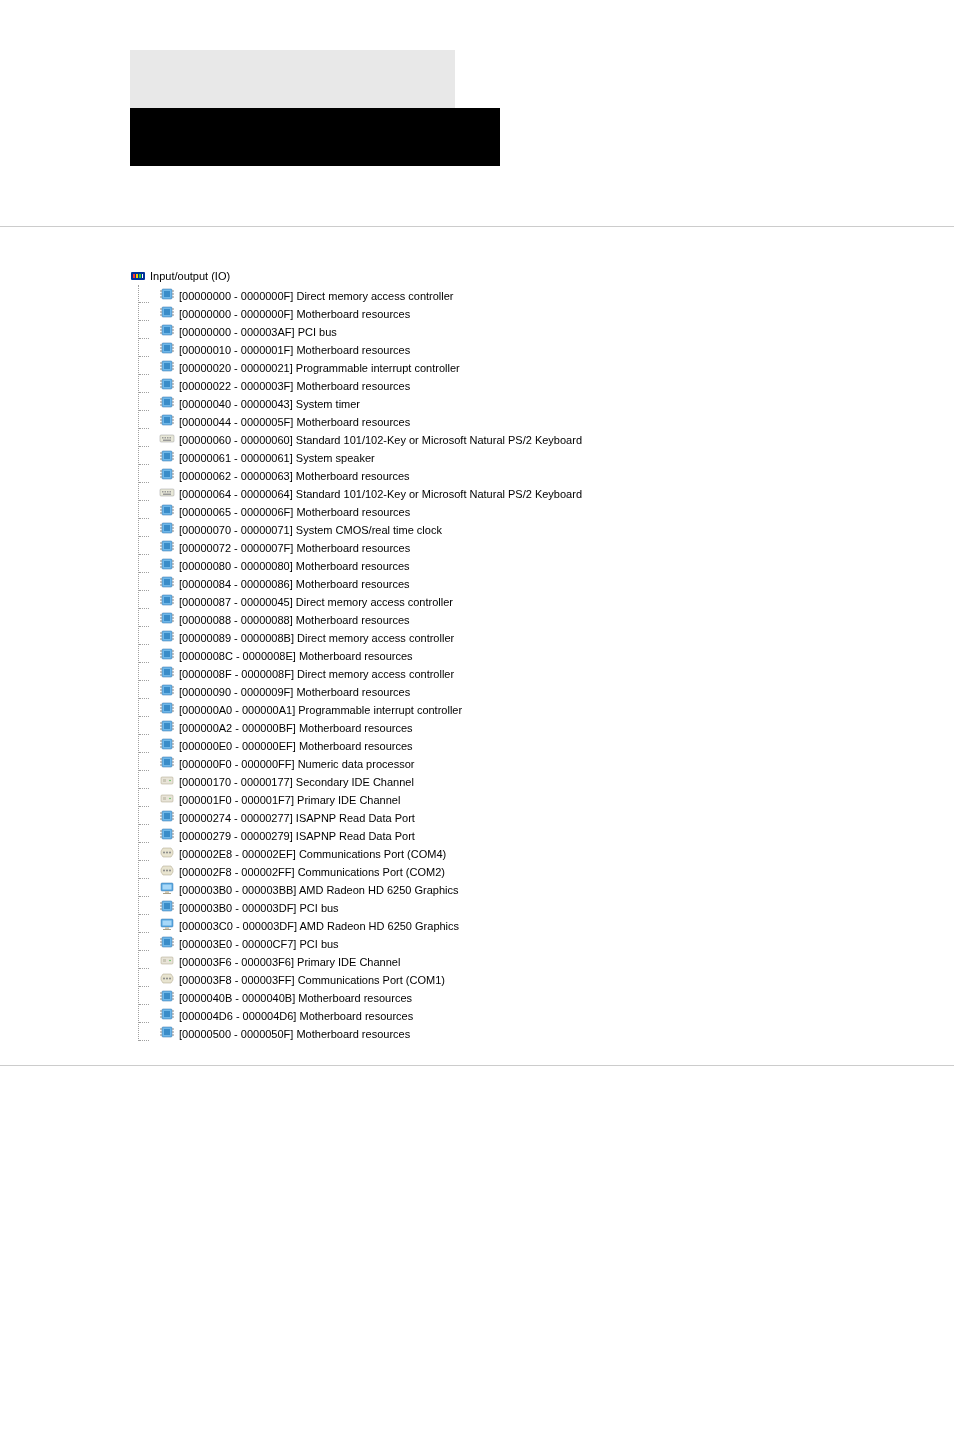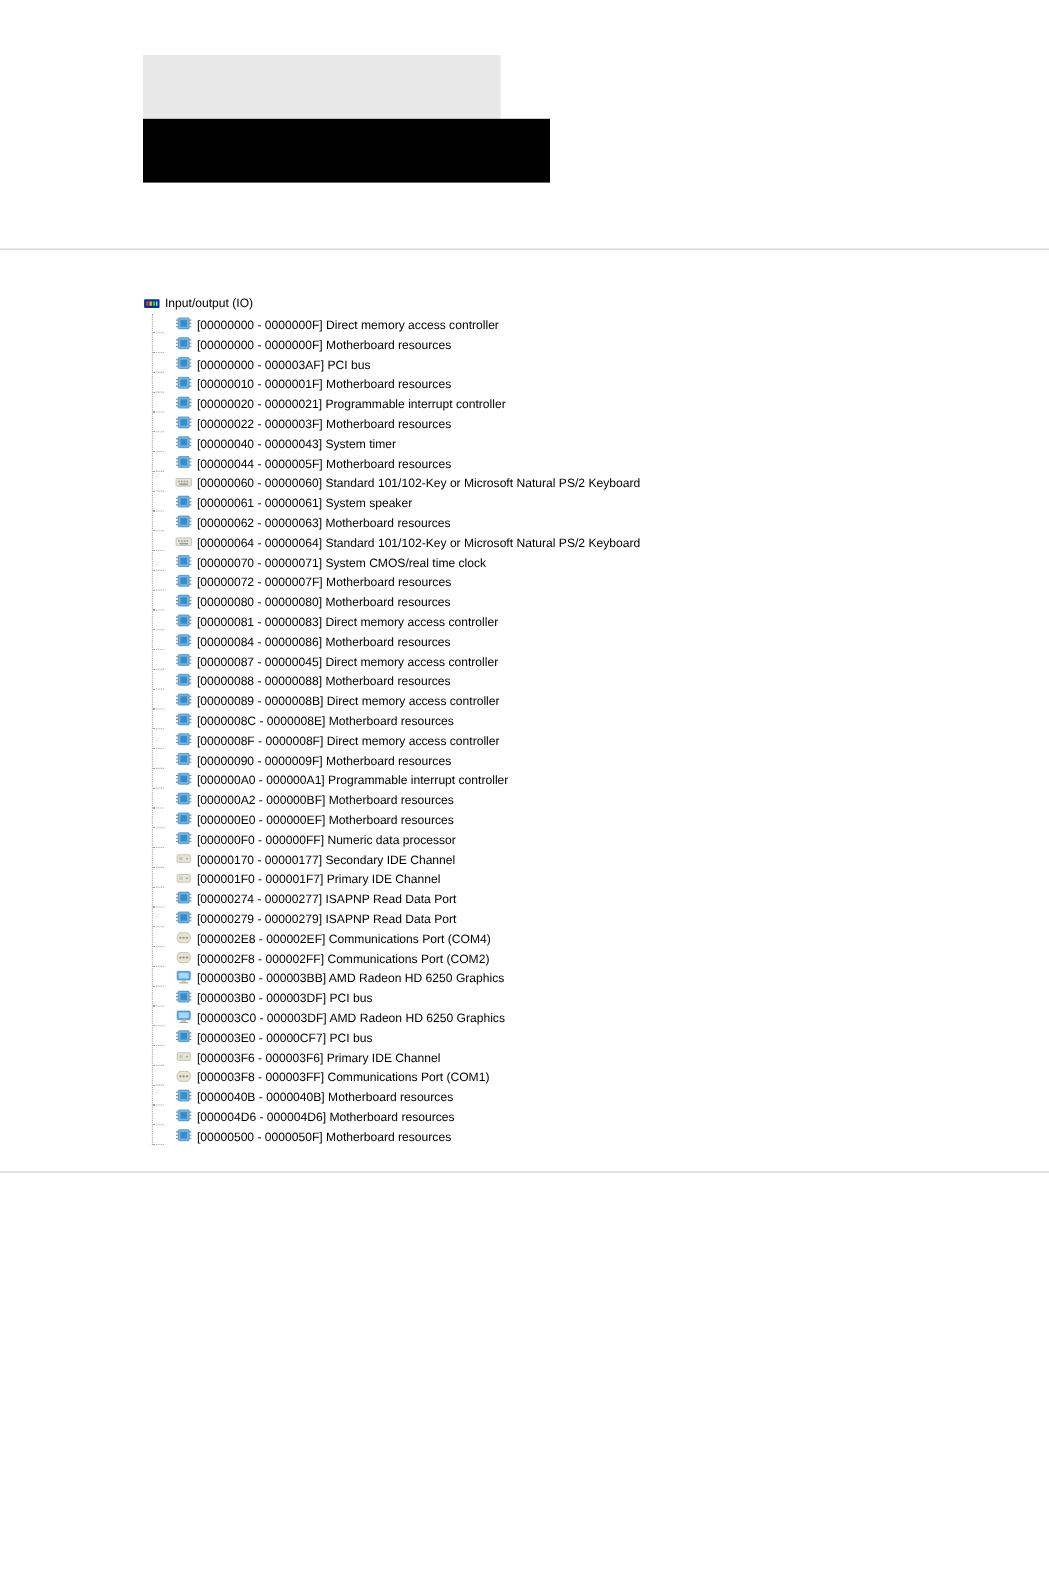--- a/index.html
+++ b/index.html
@@ -299,20 +299,36 @@
             <rect x="3" y="3" width="10" height="10" rx="1" fill="#6fb7e8" stroke="#2a6ea8" stroke-width="0.5"></rect>
             <rect x="5" y="5" width="6" height="6" fill="#3a8cc8"></rect>
             <line x1="1" y1="5" x2="3" y2="5" stroke="#888" stroke-width="1"></line>
             <line x1="1" y1="8" x2="3" y2="8" stroke="#888" stroke-width="1"></line>
             <line x1="1" y1="11" x2="3" y2="11" stroke="#888" stroke-width="1"></line>
             <line x1="13" y1="5" x2="15" y2="5" stroke="#888" stroke-width="1"></line>
             <line x1="13" y1="8" x2="15" y2="8" stroke="#888" stroke-width="1"></line>
             <line x1="13" y1="11" x2="15" y2="11" stroke="#888" stroke-width="1"></line>
           </svg>
         </span>
+        <span><span class="range">[00000065 - 0000006F]</span>  <span>Motherboard resources</span></span>
+      </div>
+      <div class="tree-item">
+        <span class="tree-connector"></span>
+        <span class="icon">
+          <svg width="16" height="16" viewBox="0 0 16 16">
+            <rect x="3" y="3" width="10" height="10" rx="1" fill="#6fb7e8" stroke="#2a6ea8" stroke-width="0.5"></rect>
+            <rect x="5" y="5" width="6" height="6" fill="#3a8cc8"></rect>
+            <line x1="1" y1="5" x2="3" y2="5" stroke="#888" stroke-width="1"></line>
+            <line x1="1" y1="8" x2="3" y2="8" stroke="#888" stroke-width="1"></line>
+            <line x1="1" y1="11" x2="3" y2="11" stroke="#888" stroke-width="1"></line>
+            <line x1="13" y1="5" x2="15" y2="5" stroke="#888" stroke-width="1"></line>
+            <line x1="13" y1="8" x2="15" y2="8" stroke="#888" stroke-width="1"></line>
+            <line x1="13" y1="11" x2="15" y2="11" stroke="#888" stroke-width="1"></line>
+          </svg>
+        </span>
         <span><span class="range">[00000070 - 00000071]</span>  <span>System CMOS/real time clock</span></span>
       </div>
       <div class="tree-item">
         <span class="tree-connector"></span>
         <span class="icon">
           <svg width="16" height="16" viewBox="0 0 16 16">
             <rect x="3" y="3" width="10" height="10" rx="1" fill="#6fb7e8" stroke="#2a6ea8" stroke-width="0.5"></rect>
             <rect x="5" y="5" width="6" height="6" fill="#3a8cc8"></rect>
             <line x1="1" y1="5" x2="3" y2="5" stroke="#888" stroke-width="1"></line>
             <line x1="1" y1="8" x2="3" y2="8" stroke="#888" stroke-width="1"></line>
@@ -332,36 +348,20 @@
             <rect x="5" y="5" width="6" height="6" fill="#3a8cc8"></rect>
             <line x1="1" y1="5" x2="3" y2="5" stroke="#888" stroke-width="1"></line>
             <line x1="1" y1="8" x2="3" y2="8" stroke="#888" stroke-width="1"></line>
             <line x1="1" y1="11" x2="3" y2="11" stroke="#888" stroke-width="1"></line>
             <line x1="13" y1="5" x2="15" y2="5" stroke="#888" stroke-width="1"></line>
             <line x1="13" y1="8" x2="15" y2="8" stroke="#888" stroke-width="1"></line>
             <line x1="13" y1="11" x2="15" y2="11" stroke="#888" stroke-width="1"></line>
           </svg>
         </span>
         <span><span class="range">[00000080 - 00000080]</span>  <span>Motherboard resources</span></span>
-      </div>
-      <div class="tree-item">
-        <span class="tree-connector"></span>
-        <span class="icon">
-          <svg width="16" height="16" viewBox="0 0 16 16">
-            <rect x="3" y="3" width="10" height="10" rx="1" fill="#6fb7e8" stroke="#2a6ea8" stroke-width="0.5"></rect>
-            <rect x="5" y="5" width="6" height="6" fill="#3a8cc8"></rect>
-            <line x1="1" y1="5" x2="3" y2="5" stroke="#888" stroke-width="1"></line>
-            <line x1="1" y1="8" x2="3" y2="8" stroke="#888" stroke-width="1"></line>
-            <line x1="1" y1="11" x2="3" y2="11" stroke="#888" stroke-width="1"></line>
-            <line x1="13" y1="5" x2="15" y2="5" stroke="#888" stroke-width="1"></line>
-            <line x1="13" y1="8" x2="15" y2="8" stroke="#888" stroke-width="1"></line>
-            <line x1="13" y1="11" x2="15" y2="11" stroke="#888" stroke-width="1"></line>
-          </svg>
-        </span>
-        <span><span class="range">[00000081 - 00000083]</span>  <span>Direct memory access controller</span></span>
       </div>
       <div class="tree-item">
         <span class="tree-connector"></span>
         <span class="icon">
           <svg width="16" height="16" viewBox="0 0 16 16">
             <rect x="3" y="3" width="10" height="10" rx="1" fill="#6fb7e8" stroke="#2a6ea8" stroke-width="0.5"></rect>
             <rect x="5" y="5" width="6" height="6" fill="#3a8cc8"></rect>
             <line x1="1" y1="5" x2="3" y2="5" stroke="#888" stroke-width="1"></line>
             <line x1="1" y1="8" x2="3" y2="8" stroke="#888" stroke-width="1"></line>
             <line x1="1" y1="11" x2="3" y2="11" stroke="#888" stroke-width="1"></line>

